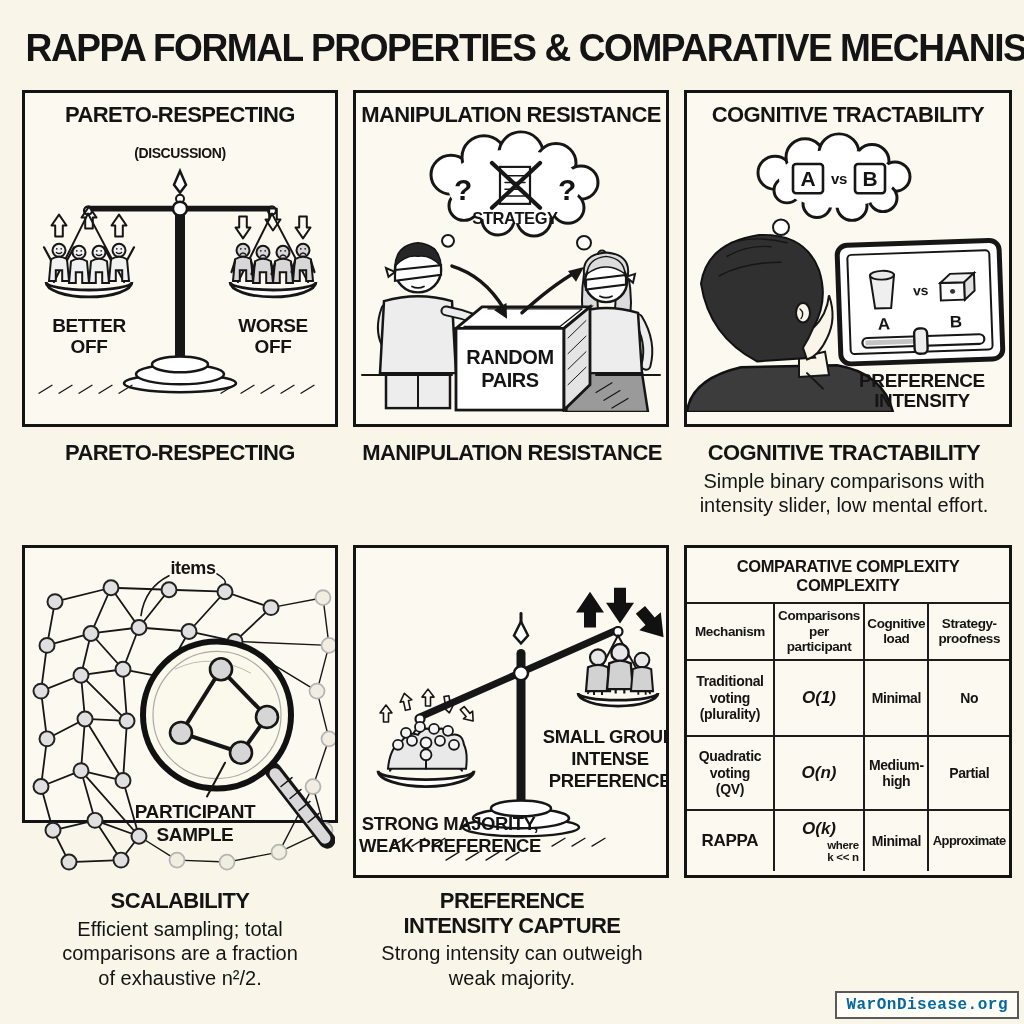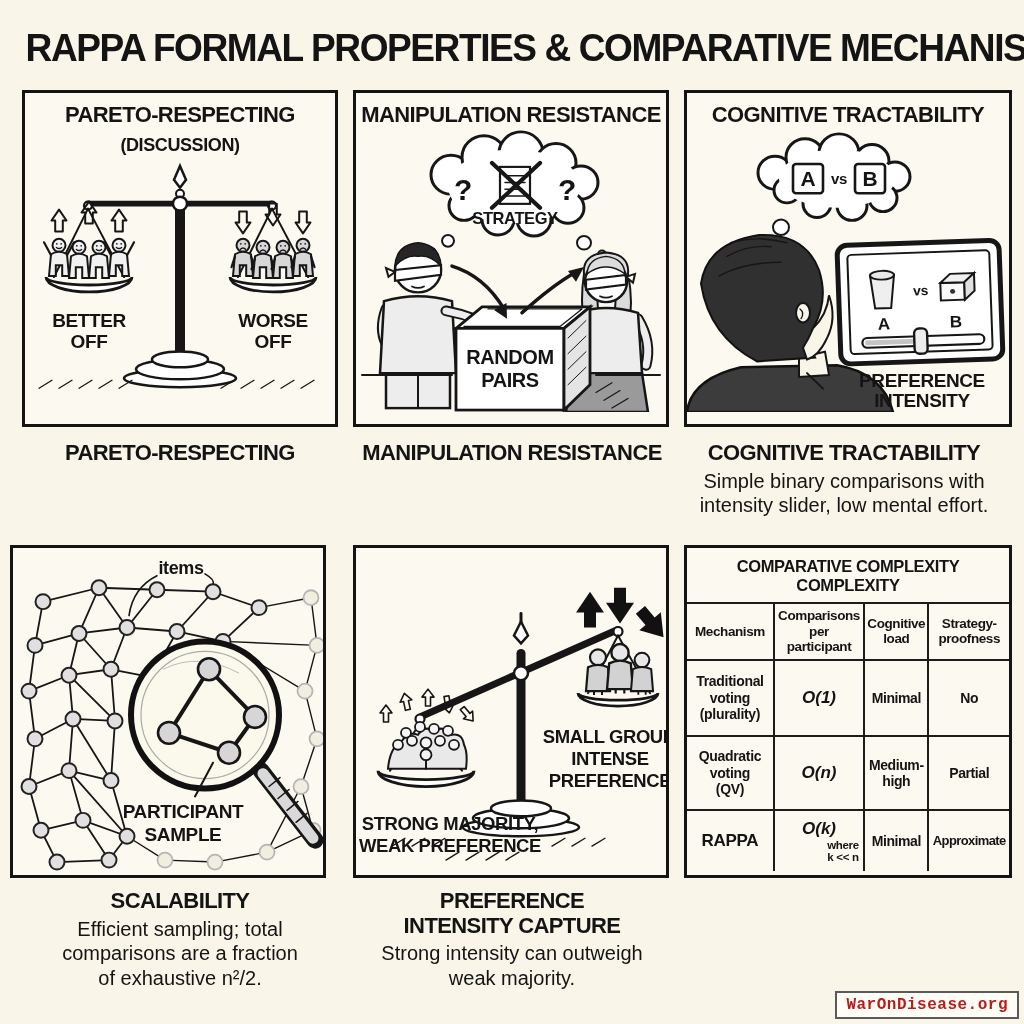--- a/index.html
+++ b/index.html
@@ -5,25 +5,25 @@
   html,body{margin:0;padding:0;}
   body{width:1024px;height:1024px;position:relative;background:#f9f5e9;
        font-family:"Liberation Sans",sans-serif;color:#141414;overflow:hidden;}
   .title{position:absolute;top:26px;left:0;width:1024px;text-align:center;
          font-size:39px;font-weight:bold;letter-spacing:-1.5px;
          transform:scaleX(0.95);white-space:nowrap;}
   .panel{position:absolute;background:#fcf9f0;border:3px solid #141414;box-sizing:border-box;}
   #panel-pareto{left:22px;top:90px;width:316px;height:337px;}
   #panel-manipulation{left:353px;top:90px;width:316px;height:337px;}
   #panel-cognitive{left:684px;top:90px;width:328px;height:337px;}
-  #panel-scalability{left:10px;top:545px;width:316px;height:333px;}
+  #panel-scalability{left:22px;top:545px;width:316px;height:278px;}
   #panel-intensity{left:353px;top:545px;width:316px;height:333px;}
   #panel-table{left:684px;top:545px;width:328px;height:333px;}
   .phead{ text-align:center;font-weight:bold;font-size:22px;letter-spacing:-0.6px;margin-top:9px;}
-  .psub{ text-align:center;font-weight:bold;font-size:18px;letter-spacing:-0.4px;margin-top:7px;}
+  .psub{ text-align:center;font-weight:bold;font-size:14px;letter-spacing:-0.4px;margin-top:17px;}
   .cap{position:absolute;width:356px;text-align:center;}
   .cap .ch{font-size:22px;font-weight:bold;letter-spacing:-0.6px;white-space:pre-line;line-height:1.12;}
   .cap .cb{font-size:20px;line-height:1.24;white-space:pre-line;margin-top:3px;font-weight:500;}
   #cap-pareto{left:2px;top:441px;}
   #cap-manipulation{left:334px;top:441px;}
   #cap-cognitive{left:666px;top:441px;}
   #cap-scalability{left:2px;top:889px;}
   #cap-intensity{left:334px;top:889px;}
   svg{display:block;margin:0 auto;}
   .ln{stroke:#161616;fill:none;stroke-linecap:round;stroke-linejoin:round;}
@@ -45,21 +45,21 @@
   .grid tr:last-child td{border-bottom:none;}
   .grid th{font-size:13.5px;letter-spacing:-0.4px;line-height:1.15;height:46px;}
   .cell-mech{font-weight:bold;font-size:14px;letter-spacing:-0.3px;line-height:1.15;}
   .cell-big{font-weight:bold;font-size:17px;font-style:italic;}
   .cell-note{font-weight:bold;font-size:11.5px;letter-spacing:-0.3px;padding-left:48px;}
   .cell-val{font-weight:bold;font-size:14px;letter-spacing:-0.4px;}
   .grid tr.r1 td{height:66px;} .grid tr.r2 td{height:60px;}
   .grid tr.r3 td{height:64px;} .grid tr.r4 td{height:52px;}
   .watermark{position:absolute;right:5px;bottom:5px;border:2px solid #5a5a5a;background:#fffdf6;
              font-family:"Liberation Mono",monospace;font-weight:bold;font-size:16px;
-             letter-spacing:0.5px;padding:3px 9px;color:#b91c1c;}
+             letter-spacing:0.5px;padding:3px 9px;color:#0369a1;}
 </style>
 </head>
 <body>
 
 <div class="title">RAPPA FORMAL PROPERTIES &amp; COMPARATIVE MECHANISMS</div>
 
 <div class="panel" id="panel-pareto">
   <div class="phead">PARETO-RESPECTING</div>
   <div class="psub">(DISCUSSION)</div>
   <svg width="310" height="258" viewBox="0 0 310 260" preserveAspectRatio="none">

